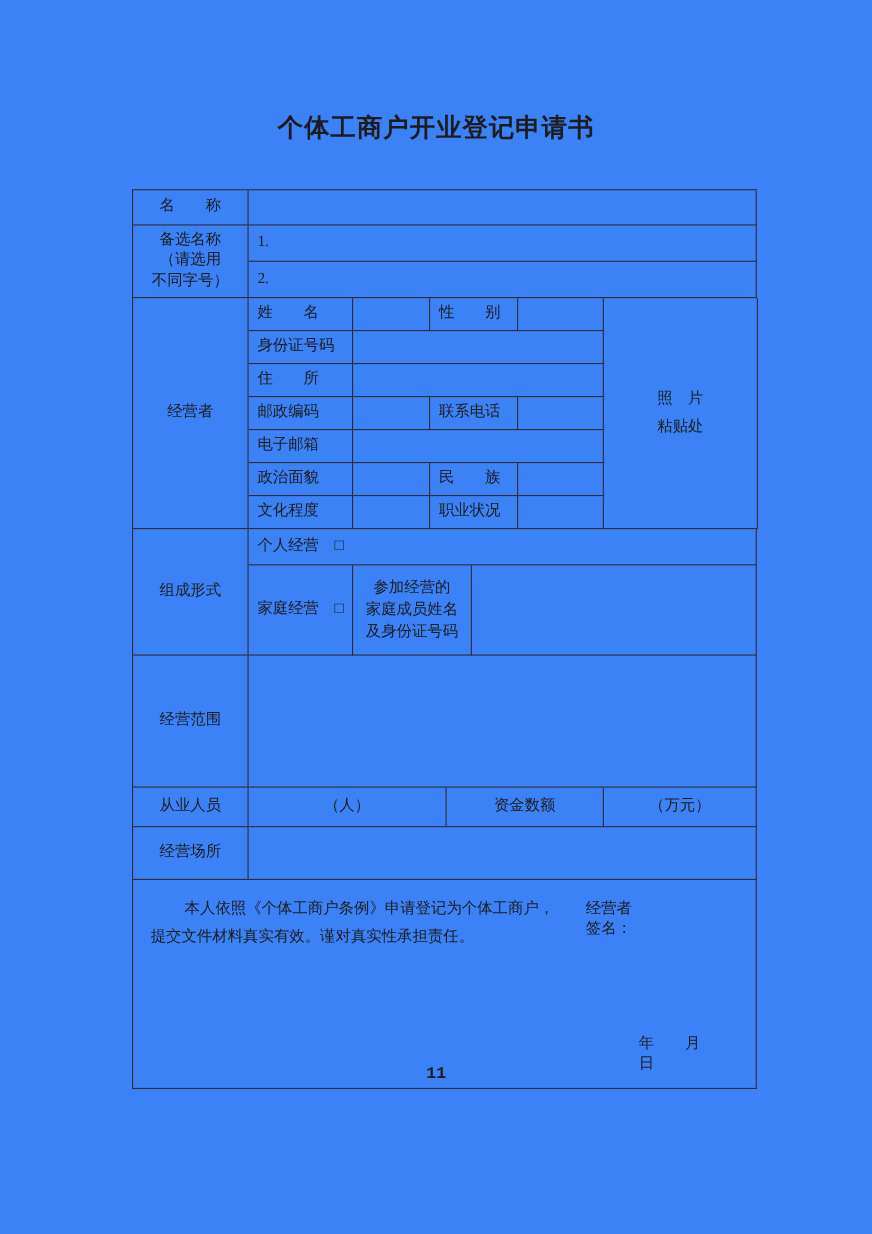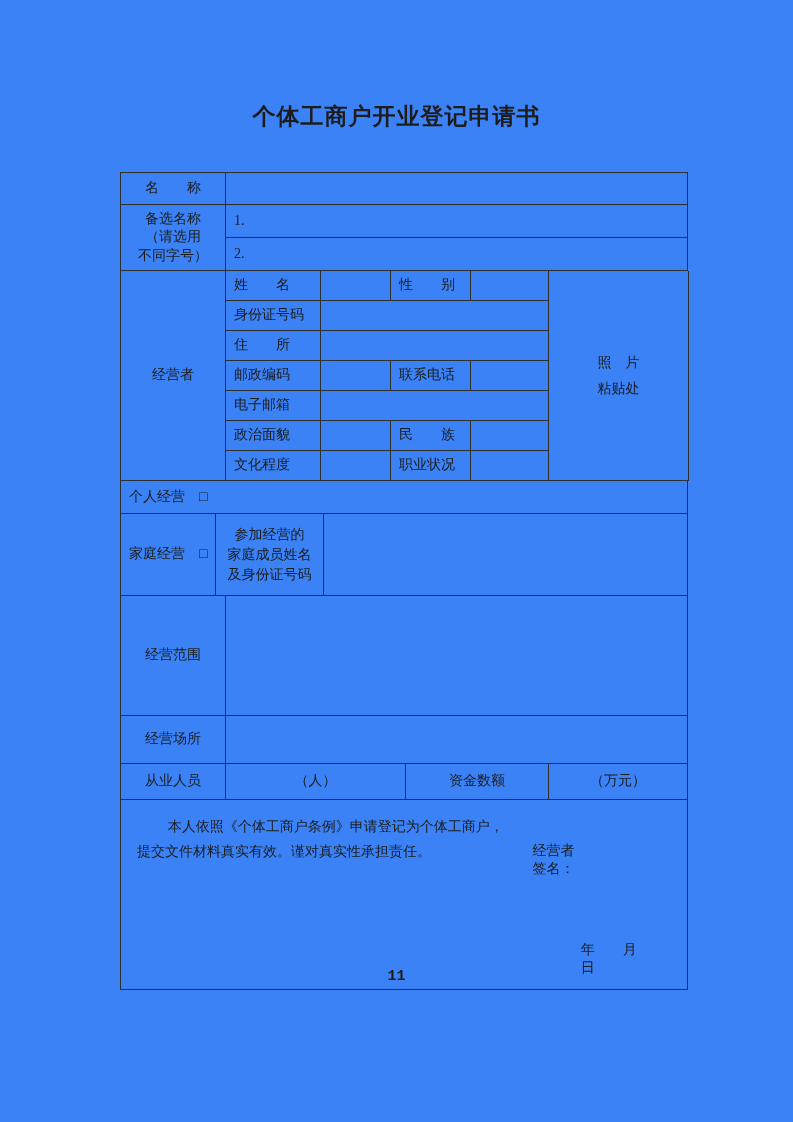--- a/index.html
+++ b/index.html
@@ -52,21 +52,21 @@
   .colstack > .subtr > .cell { height:100%; }
 
   .cu180 { width:180px; }
   .cu143 { width:143px; }
 
   .decl-cell {
     flex-direction:row; align-items:stretch; justify-content:flex-start;
     padding:14px 16px 10px 16px;
   }
   .decl-text { text-indent:2.2em; line-height:25px; }
-  .sig  { margin-top:28px; padding-left:16px; }
+  .sig  { margin-top:4px; padding-left:16px; }
   .date { margin-top:auto; align-self:flex-end; padding-right:34px; margin-bottom:2px; }
 
   .fam-label { line-height:20px; }
 
   .page-num {
     position:absolute; top:968px; left:0; width:100%;
     text-align:center; font-size:15px; font-weight:bold;
     font-family:Liberation Mono, monospace;
   }
 </style>
@@ -146,20 +146,21 @@
         </div>
       </div>
 
       <div class="cell photo center col">
         <span>照　片</span>
         <span>粘贴处</span>
       </div>
     </div>
 
     <div class="tr" style="height:115px">
+      <div class="cell head center">组成形式</div>
       <div class="colstack grow">
         <div class="subtr" style="height:33px">
           <div class="cell grow pl">
             <span>个人经营　□</span>
           </div>
         </div>
         <div class="subtr" style="height:82px">
           <div class="cell w1 pl">
             <span>家庭经营　□</span>
           </div>
@@ -171,34 +172,34 @@
           <div class="cell grow"></div>
         </div>
       </div>
     </div>
 
     <div class="tr" style="height:120px">
       <div class="cell head center">经营范围</div>
       <div class="cell grow"></div>
     </div>
 
-    <div class="tr" style="height:48px">
-      <div class="cell head center">经营场所</div>
-      <div class="cell grow"></div>
-    </div>
-
     <div class="tr" style="height:36px">
       <div class="cell head center">从业人员</div>
       <div class="cell cu180 center">
         <span>（人）</span>
       </div>
       <div class="cell cu143 center">资金数额</div>
       <div class="cell grow center">
         <span>（万元）</span>
       </div>
+    </div>
+
+    <div class="tr" style="height:48px">
+      <div class="cell head center">经营场所</div>
+      <div class="cell grow"></div>
     </div>
 
     <div class="tr" style="height:190px">
       <div class="cell grow decl-cell">
         <p class="decl-text">本人依照《个体工商户条例》申请登记为个体工商户，提交文件材料真实有效。谨对真实性承担责任。</p>
         <div class="sig">经营者签名：</div>
         <div class="date">年　　月　　日</div>
       </div>
     </div>
 

